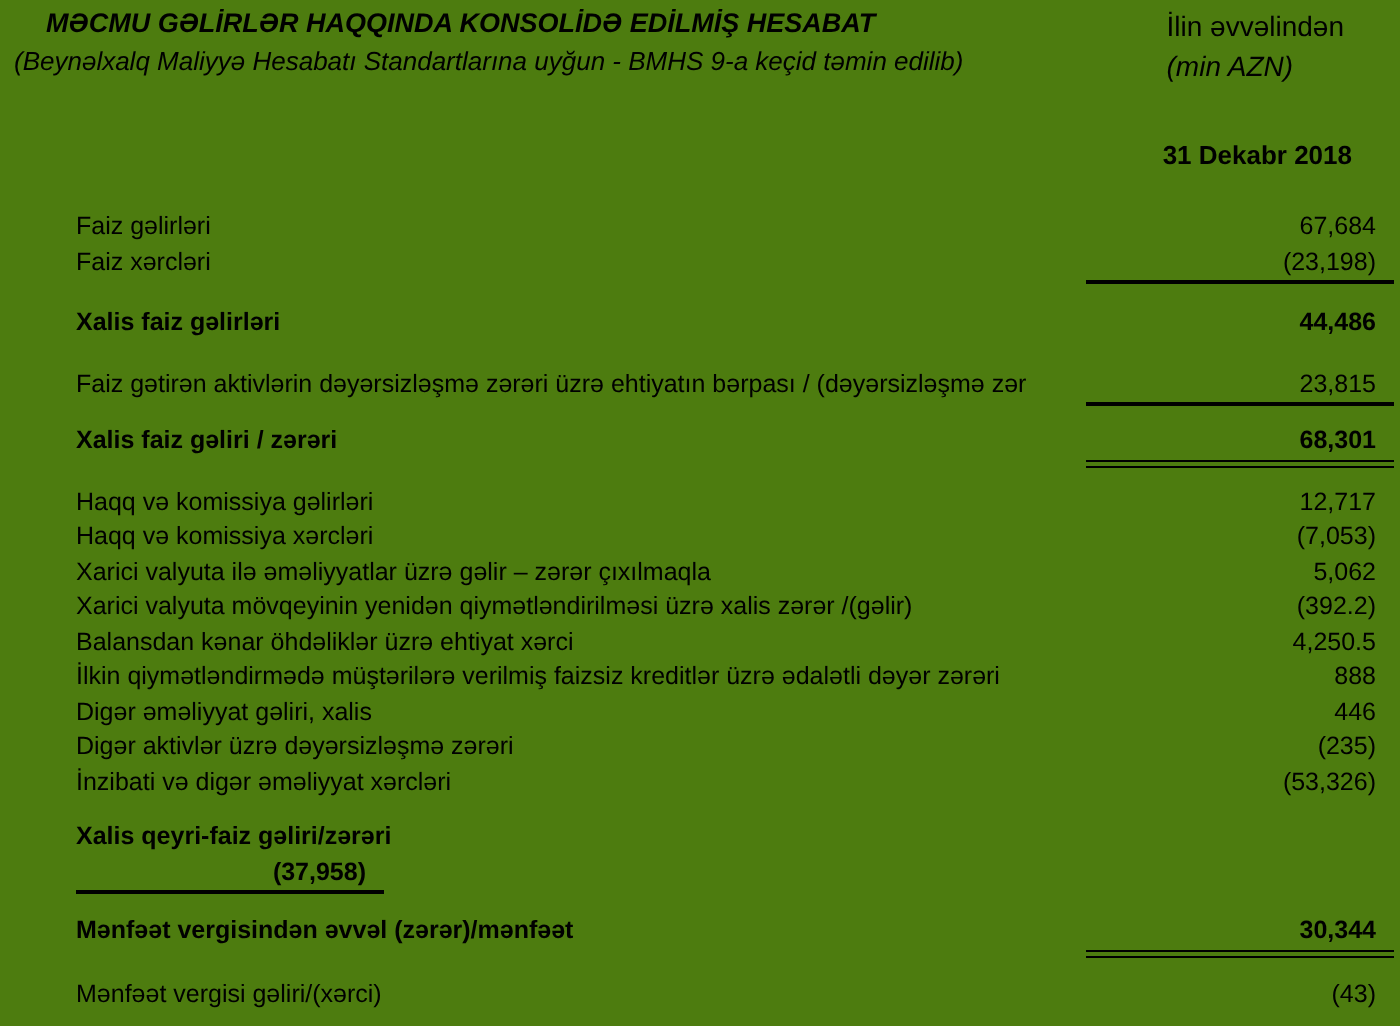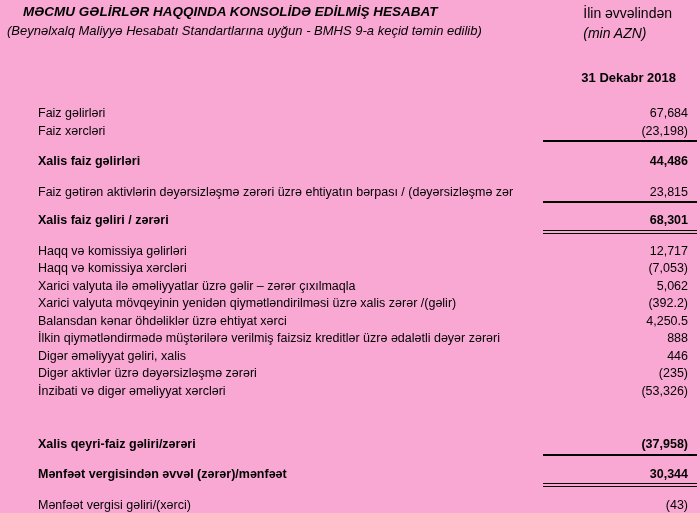--- a/index.html
+++ b/index.html
@@ -1,19 +1,19 @@
 <!DOCTYPE html>
 <html><head>
 <meta charset="utf-8">
 <style>
   html,body { margin:0; padding:0; }
   .doc {
     position:relative;
     width:700px; height:513px;
-    background:#f9a8d4; color:#000000;
+    background:#4d7c0f; color:#000000;
     font-family:"Liberation Sans", sans-serif;
     font-size:12.5px;
     overflow:hidden;
   }
   .header { display:flex; justify-content:space-between; padding:4px 28px 0 7px; }
   .title {
     font-weight:bold; font-style:italic; font-size:13.5px;
     padding-left:16px; white-space:nowrap;
   }
   .subtitle { font-style:italic; font-size:13px; margin-top:4px; white-space:nowrap; }
@@ -34,21 +34,21 @@
     box-sizing:border-box; text-align:right; white-space:nowrap;
   }
   .bold { font-weight:bold; }
   .rule-single .value { border-bottom:2px solid #000; }
   .rule-double .value { border-bottom:4px double #000; }
   .gap8  { margin-top:8px; }
   .gap9  { margin-top:9px; }
   .gap10 { margin-top:10px; }
   .gap11 { margin-top:11px; }
   .gap13 { margin-top:13px; }
-  .gap20 { margin-top:36px; }
+  .gap20 { margin-top:10px;flex-direction:column; }
 </style>
 </head>
 <body>
 
 <div class="doc">
 
   <div class="header">
     <div>
       <div class="title">MƏCMU GƏLİRLƏR HAQQINDA KONSOLİDƏ EDİLMİŞ HESABAT</div>
       <div class="subtitle">(Beynəlxalq Maliyyə Hesabatı Standartlarına uyğun - BMHS 9-a keçid təmin edilib)</div>

